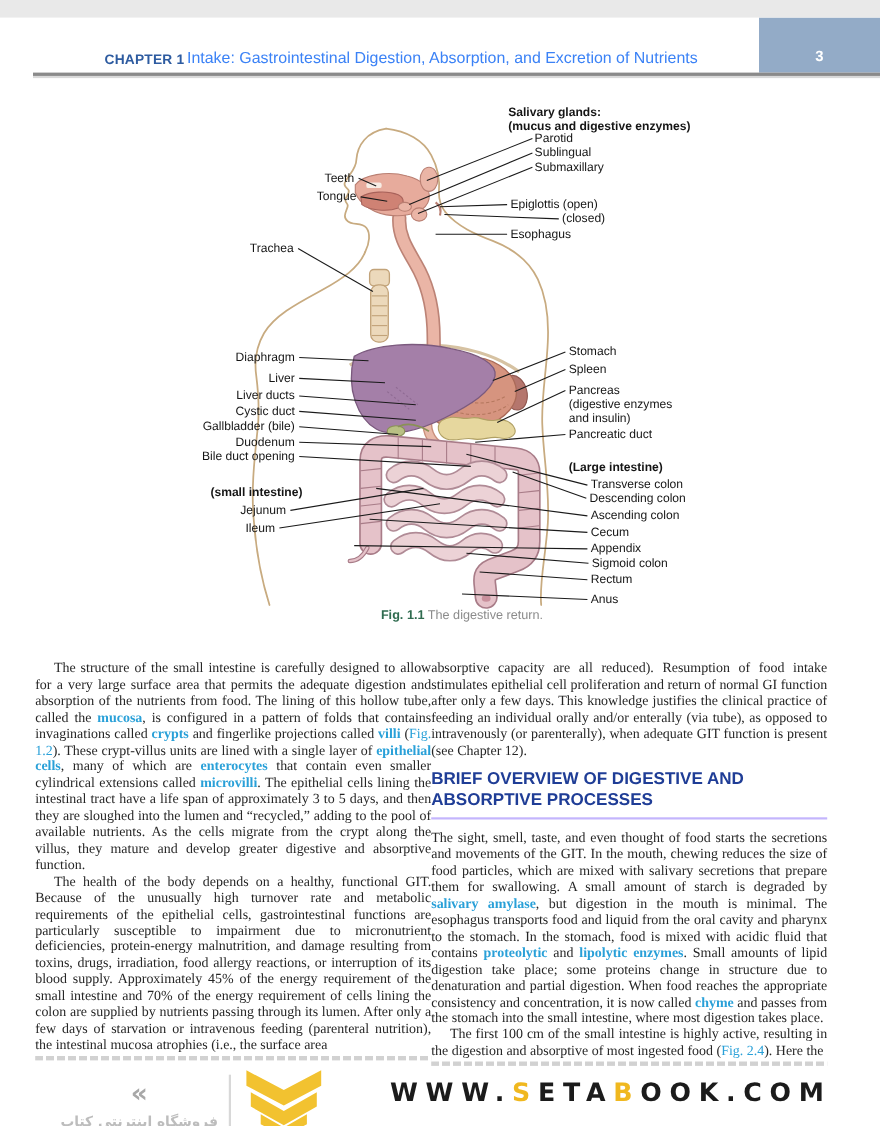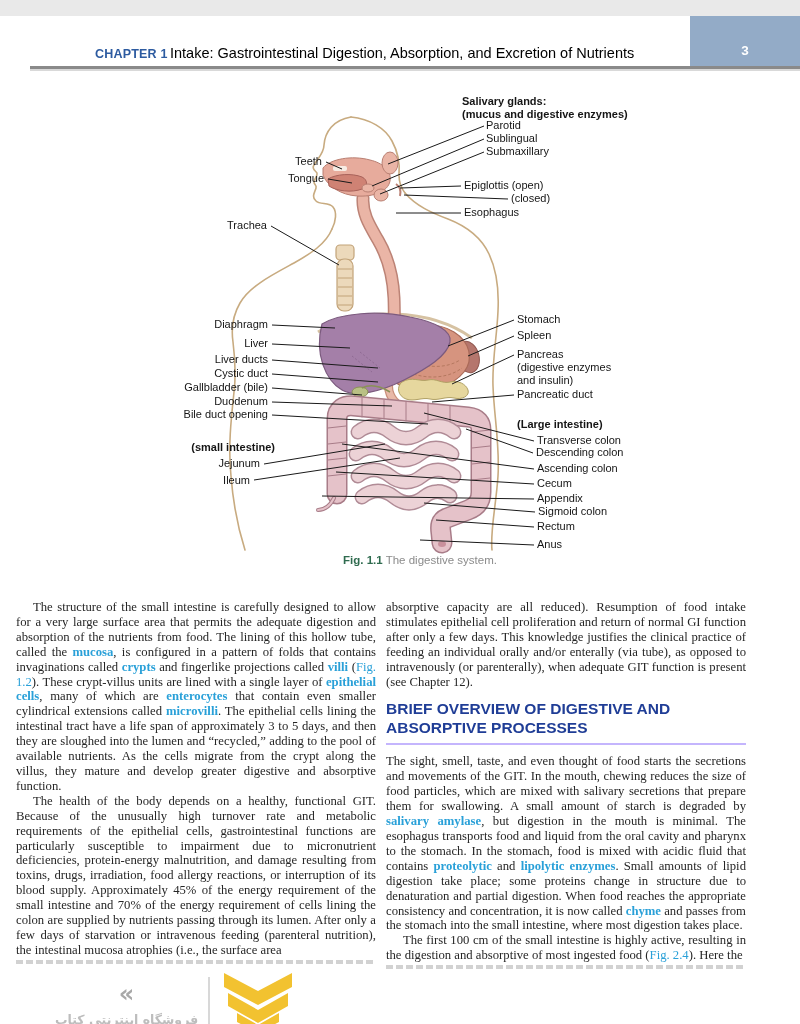--- a/index.html
+++ b/index.html
@@ -1,33 +1,33 @@
 <!DOCTYPE html>
 <html><head>
 <meta charset="utf-8">
 <style>
   html,body{margin:0;padding:0;background:#e9e9e9;}
   .page{position:relative;width:800px;height:1024px;background:#ffffff;margin:16px auto;overflow:hidden;
         font-family:"Liberation Sans",sans-serif;}
   
   .chapter-label{position:absolute;left:95px;top:31px;font-size:12.5px;font-weight:bold;color:#2d5ba0;letter-spacing:.2px;}
-  .chapter-title{position:absolute;left:170px;top:29px;font-size:14.5px;color:#000000;}
+  .chapter-title{position:absolute;left:170px;top:29px;font-size:14.5px;color:#3b82f6;}
   .page-badge{position:absolute;left:690px;top:0;width:110px;height:50px;background:#93abc7;
               display:flex;align-items:flex-end;justify-content:center;padding-bottom:8px;box-sizing:border-box;}
   .page-badge span{color:#ffffff;font-size:13.5px;font-weight:bold;}
   .header-rule{position:absolute;left:30px;top:50px;width:770px;height:2.5px;background:#8a8a8a;box-shadow:0 2px 0 #d9d9d9;}
   
   .figure-svg{position:absolute;left:130px;top:76px;width:540px;height:466px;}
   .fig-label{font-family:"Liberation Sans",sans-serif;font-size:11px;fill:#151515;}
   .fig-label.bold{font-weight:bold;}
   .leader{stroke:#1a1a1a;stroke-width:1;}
   .caption{position:absolute;left:0;top:538px;width:100%;text-align:center;font-size:11.5px;color:#8b8b8b;}
   .caption b{color:#2f6b4f;font-weight:bold;padding-left:40px;}
   
-  .columns{position:absolute;left:16px;top:584px;width:736px;display:flex;gap:10px;}
+  .columns{position:absolute;left:32px;top:584px;width:736px;display:flex;gap:0;}
   .col{width:360px;}
   .body-text{font-family:"Liberation Serif",serif;font-size:12.7px;line-height:14.9px;
              text-align:justify;color:#262626;margin:0 0 0 0;}
   .body-text.indent{text-indent:17px;}
   .seg-term{color:#29a0d8;font-weight:bold;}
   .seg-link{color:#29a0d8;}
   .section-heading{font-family:"Liberation Sans",sans-serif;font-weight:bold;font-size:15.5px;line-height:19px;
                    color:#1f3d96;margin:10px 0 9px 0;padding-bottom:6px;border-bottom:2px solid #c4b5fd;}
   .fade-line{height:4px;margin-top:2px;opacity:.45;
              background:repeating-linear-gradient(90deg,#9a9a9a 0 7px,transparent 7px 10px);}
@@ -214,21 +214,21 @@
     <text class="fig-label" x="537" y="456">Ascending colon</text>
     <text class="fig-label" x="537" y="471">Cecum</text>
     <text class="fig-label" x="537" y="486">Appendix</text>
     <text class="fig-label" x="538" y="499">Sigmoid colon</text>
     <text class="fig-label" x="537" y="514">Rectum</text>
     <text class="fig-label" x="537" y="532">Anus</text>
   </svg>
 
   <div class="caption">
     <b>Fig. 1.1</b>
-    <span>The digestive system.</span>
+    <span>The digestive return.</span>
   </div>
 
   <div class="columns">
     <div class="col">
       <p class="body-text indent"><span>The structure of the small intestine is carefully designed to allow for a very large surface area that permits the adequate digestion and absorption of the nutrients from food. The lining of this hollow tube, called the </span><span class="seg-term">mucosa</span><span>, is configured in a pattern of folds that contains invaginations called </span><span class="seg-term">crypts</span><span> and fingerlike projections called </span><span class="seg-term">villi</span><span> (</span><span class="seg-link">Fig. 1.2</span><span>). These crypt-villus units are lined with a single layer of </span><span class="seg-term">epithelial cells</span><span>, many of which are </span><span class="seg-term">enterocytes</span><span> that contain even smaller cylindrical extensions called </span><span class="seg-term">microvilli</span><span>. The epithelial cells lining the intestinal tract have a life span of approximately 3 to 5 days, and then they are sloughed into the lumen and “recycled,” adding to the pool of available nutrients. As the cells migrate from the crypt along the villus, they mature and develop greater digestive and absorptive function.</span></p>
       <p class="body-text indent"><span>The health of the body depends on a healthy, functional GIT. Because of the unusually high turnover rate and metabolic requirements of the epithelial cells, gastrointestinal functions are particularly susceptible to impairment due to micronutrient deficiencies, protein-energy malnutrition, and damage resulting from toxins, drugs, irradiation, food allergy reactions, or interruption of its blood supply. Approximately 45% of the energy requirement of the small intestine and 70% of the energy requirement of cells lining the colon are supplied by nutrients passing through its lumen. After only a few days of starvation or intravenous feeding (parenteral nutrition), the intestinal mucosa atrophies (i.e., the surface area</span></p>
       <div class="fade-line"></div>
     </div>
     <div class="col">
       <p class="body-text"><span>absorptive capacity are all reduced). Resumption of food intake stimulates epithelial cell proliferation and return of normal GI function after only a few days. This knowledge justifies the clinical practice of feeding an individual orally and/or enterally (via tube), as opposed to intravenously (or parenterally), when adequate GIT function is present (see Chapter 12).</span></p>
@@ -248,15 +248,16 @@
     </div>
     <div class="logo-divider"></div>
     <svg width="76" height="62" viewBox="0 0 76 62">
       <path d="M4,1 L38,19 L72,1 L72,15 L38,33 L4,15 Z" fill="#f2c230"></path>
       <path d="M8,21 L38,38 L68,21 L68,34 L38,51 L8,34 Z" fill="#f2c230"></path>
       <path d="M17,41 L38,53 L59,41 L59,50 L38,61 L17,50 Z" fill="#f2c230"></path>
     </svg>
   </div>
 
   <div class="footer-right">
+    <div class="website"><span>WWW.</span><span class="yellow">S</span><span>ETA</span><span class="yellow">B</span><span>OOK.COM</span></div>
   </div>
 
 </div>
 
 </body></html>

